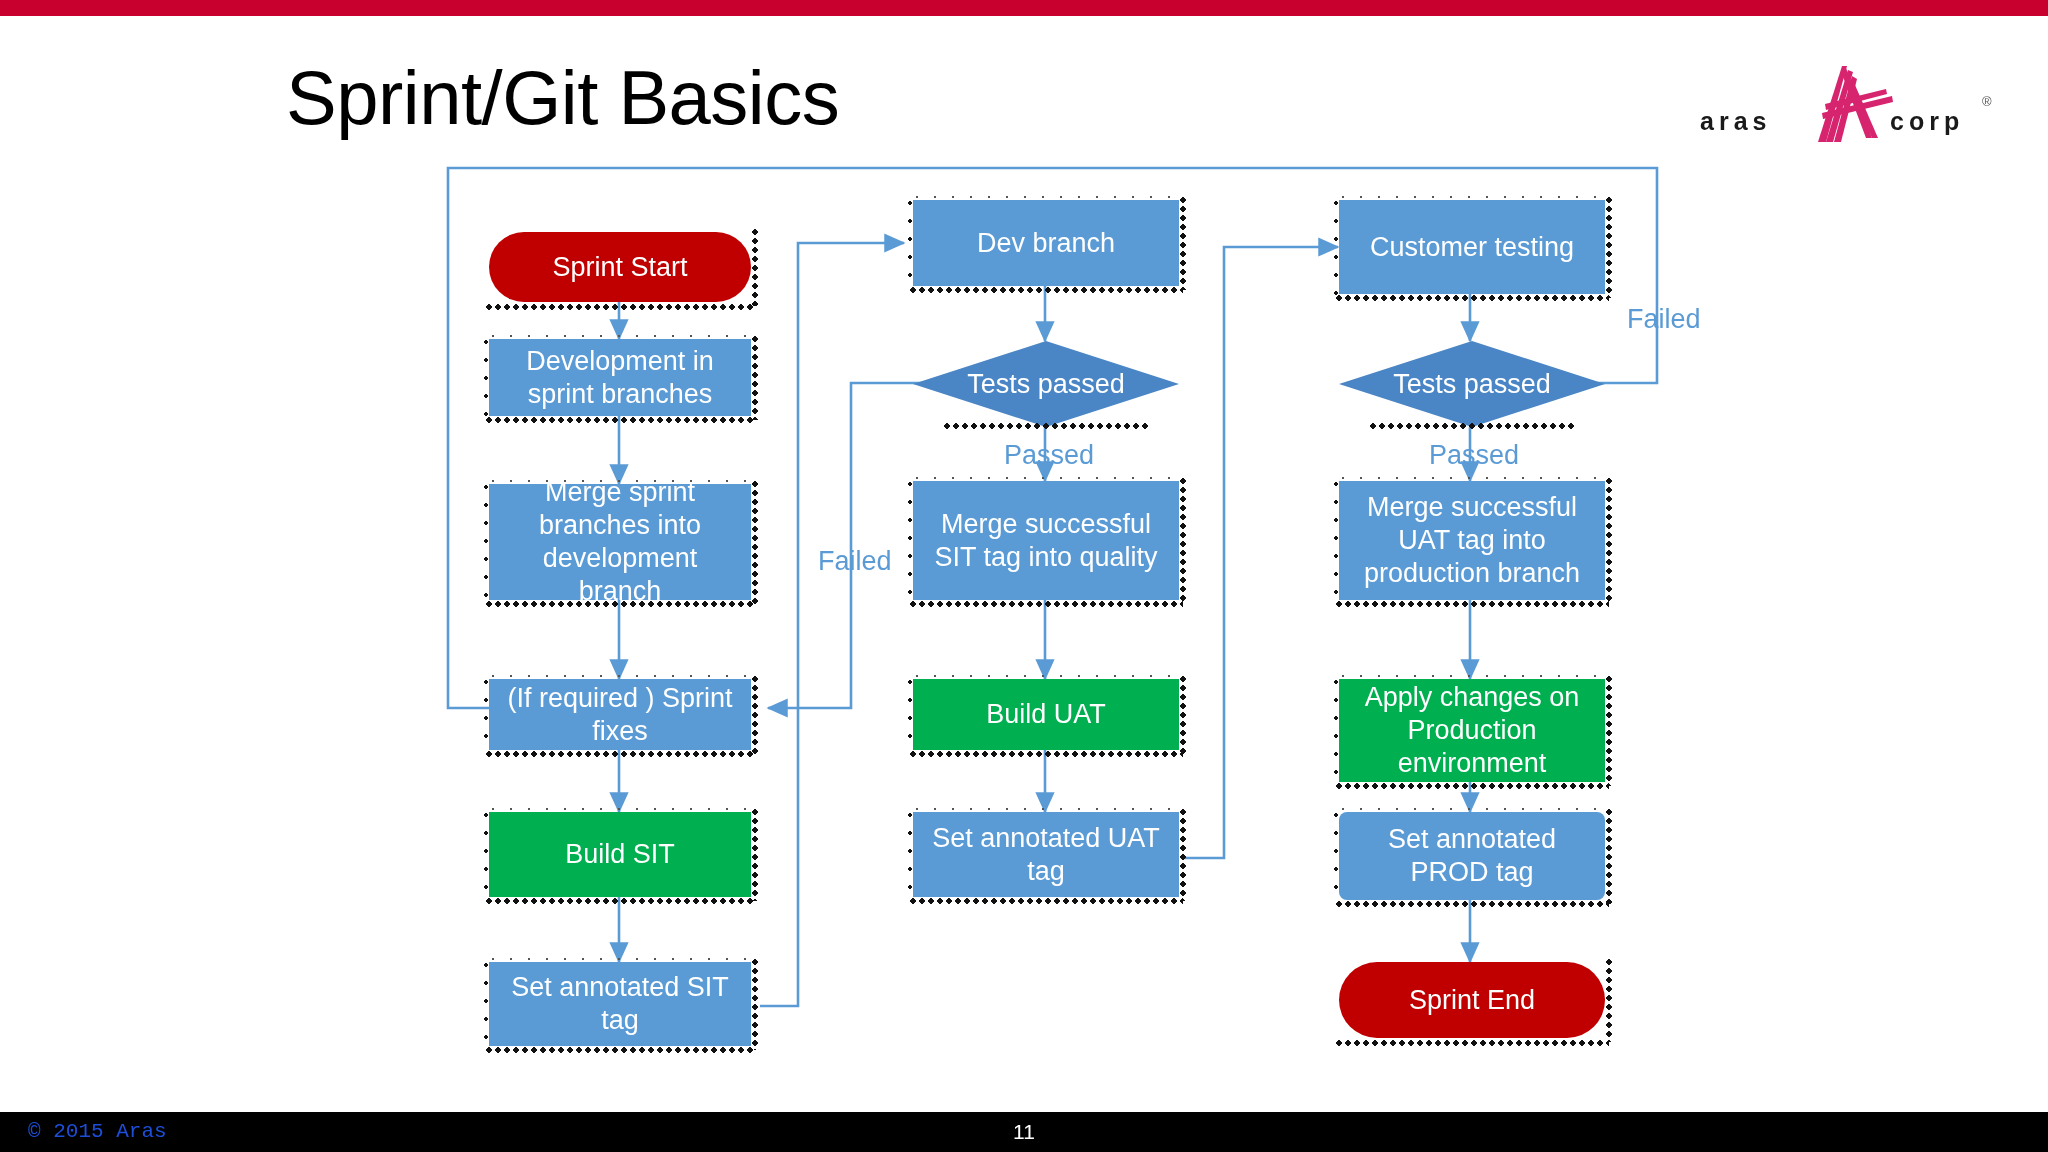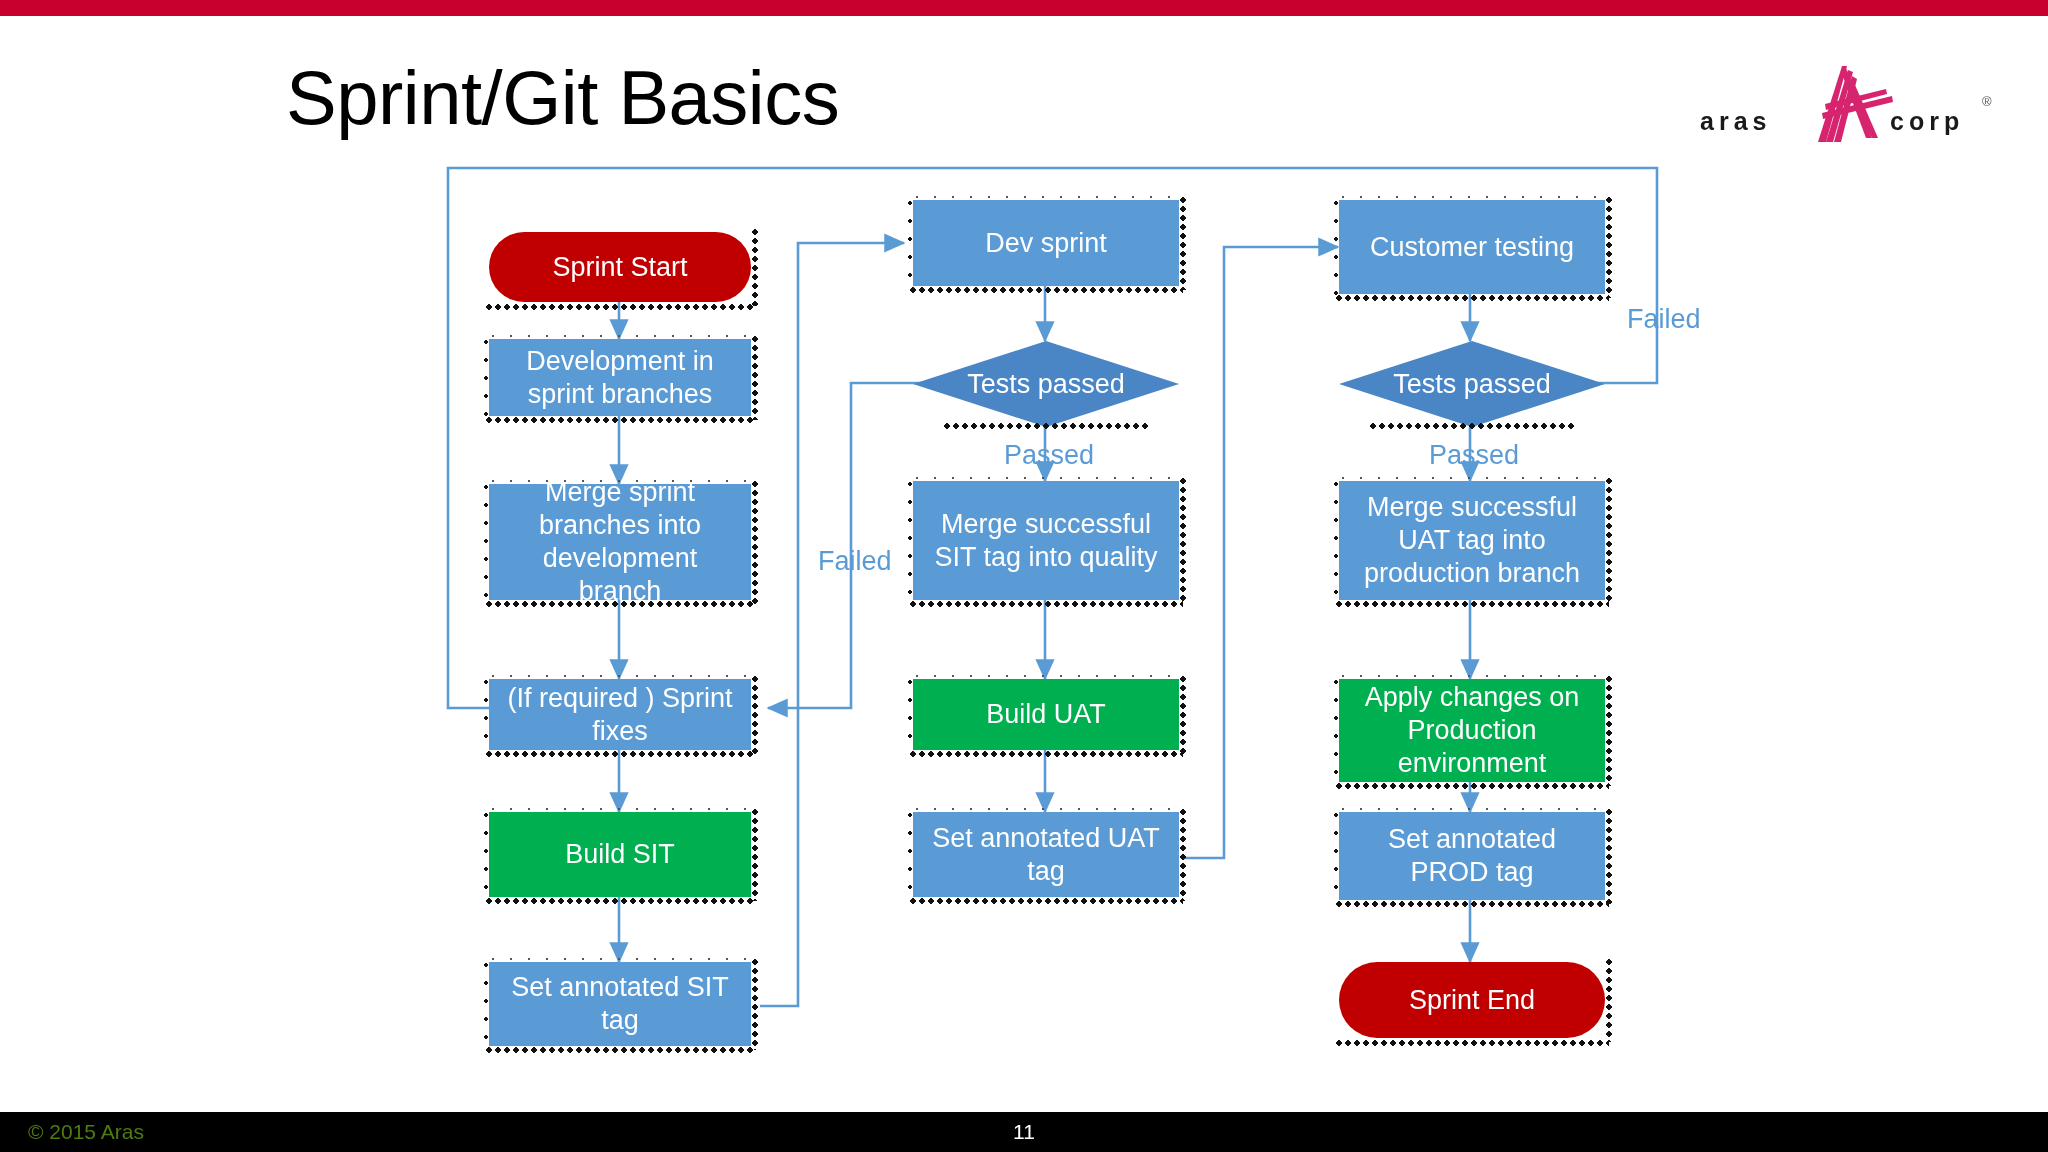--- a/index.html
+++ b/index.html
@@ -28,21 +28,21 @@
   .logo{position:absolute;left:1700px;top:58px;width:300px;height:90px;}
   .logo svg{display:block;}
 
   
   .footer{
     position:absolute;left:0;top:1112px;width:2048px;height:40px;
     background:#000000;
   }
   .footer-left{
     position:absolute;left:28px;top:1120px;
-    font-size:21px;color:#4d7c0f;font-family:Liberation Sans, sans-serif;
+    font-size:21px;color:#1d4ed8;font-family:Liberation Mono, monospace;
   }
   .footer-page{
     position:absolute;left:0;top:1120px;width:2048px;text-align:center;
     font-size:21px;color:#ffffff;
   }
 
   
   #diagram{position:absolute;left:0;top:0;width:2048px;height:1152px;}
   #connectors{position:absolute;left:0;top:0;width:2048px;height:1152px;}
 
@@ -217,21 +217,21 @@
 
     <div class="node proc" style="left:489px;top:962px;width:262px;height:84px;">
       <span class="txt">Set annotated SIT tag</span>
       <span class="edge-dots"></span>
       <span class="edge-dots-r"></span>
       <span class="edge-dots-l"></span>
       <span class="edge-dots-t"></span>
     </div>
 
     <div class="node proc" style="left:913px;top:200px;width:266px;height:86px;">
-      <span class="txt">Dev sprint</span>
+      <span class="txt">Dev branch</span>
       <span class="edge-dots"></span>
       <span class="edge-dots-r"></span>
       <span class="edge-dots-l"></span>
       <span class="edge-dots-t"></span>
     </div>
 
     <div class="node dec" style="left:913px;top:341px;width:266px;height:86px;">
       <span class="diamond-bg"></span>
       <span class="txt">Tests passed</span>
       <span class="edge-dots" style="left:30px;right:30px;bottom:-4px;"></span>
@@ -284,21 +284,21 @@
     </div>
 
     <div class="node build" style="left:1339px;top:679px;width:266px;height:103px;">
       <span class="txt">Apply changes on Production environment</span>
       <span class="edge-dots"></span>
       <span class="edge-dots-r"></span>
       <span class="edge-dots-l"></span>
       <span class="edge-dots-t"></span>
     </div>
 
-    <div class="node proc" style="left:1339px;top:812px;width:266px;height:88px;">
+    <div class="node proc" style="left:1339px;top:812px;width:266px;height:88px;border-radius:8px;">
       <span class="txt">Set annotated PROD tag</span>
       <span class="edge-dots"></span>
       <span class="edge-dots-r"></span>
       <span class="edge-dots-l"></span>
       <span class="edge-dots-t"></span>
     </div>
 
     <div class="node term" style="left:1339px;top:962px;width:266px;height:76px;">
       <span class="txt">Sprint End</span>
       <span class="edge-dots"></span>

